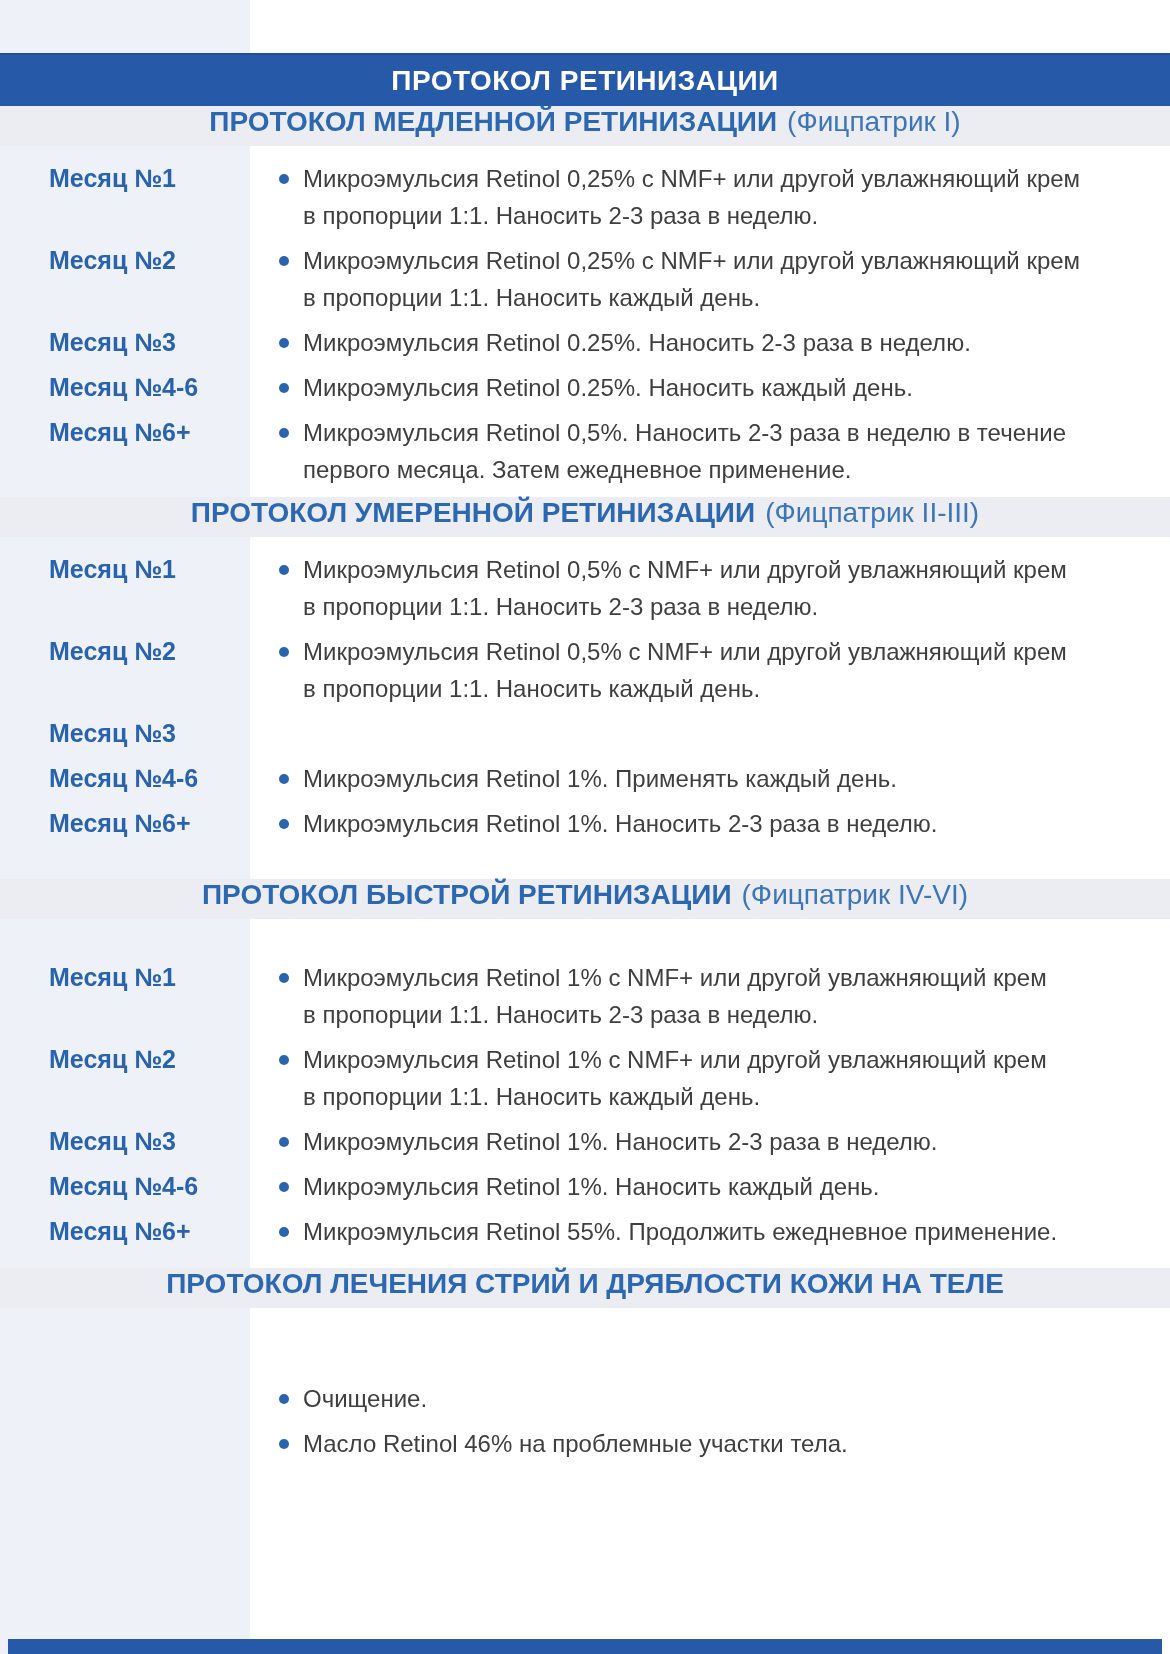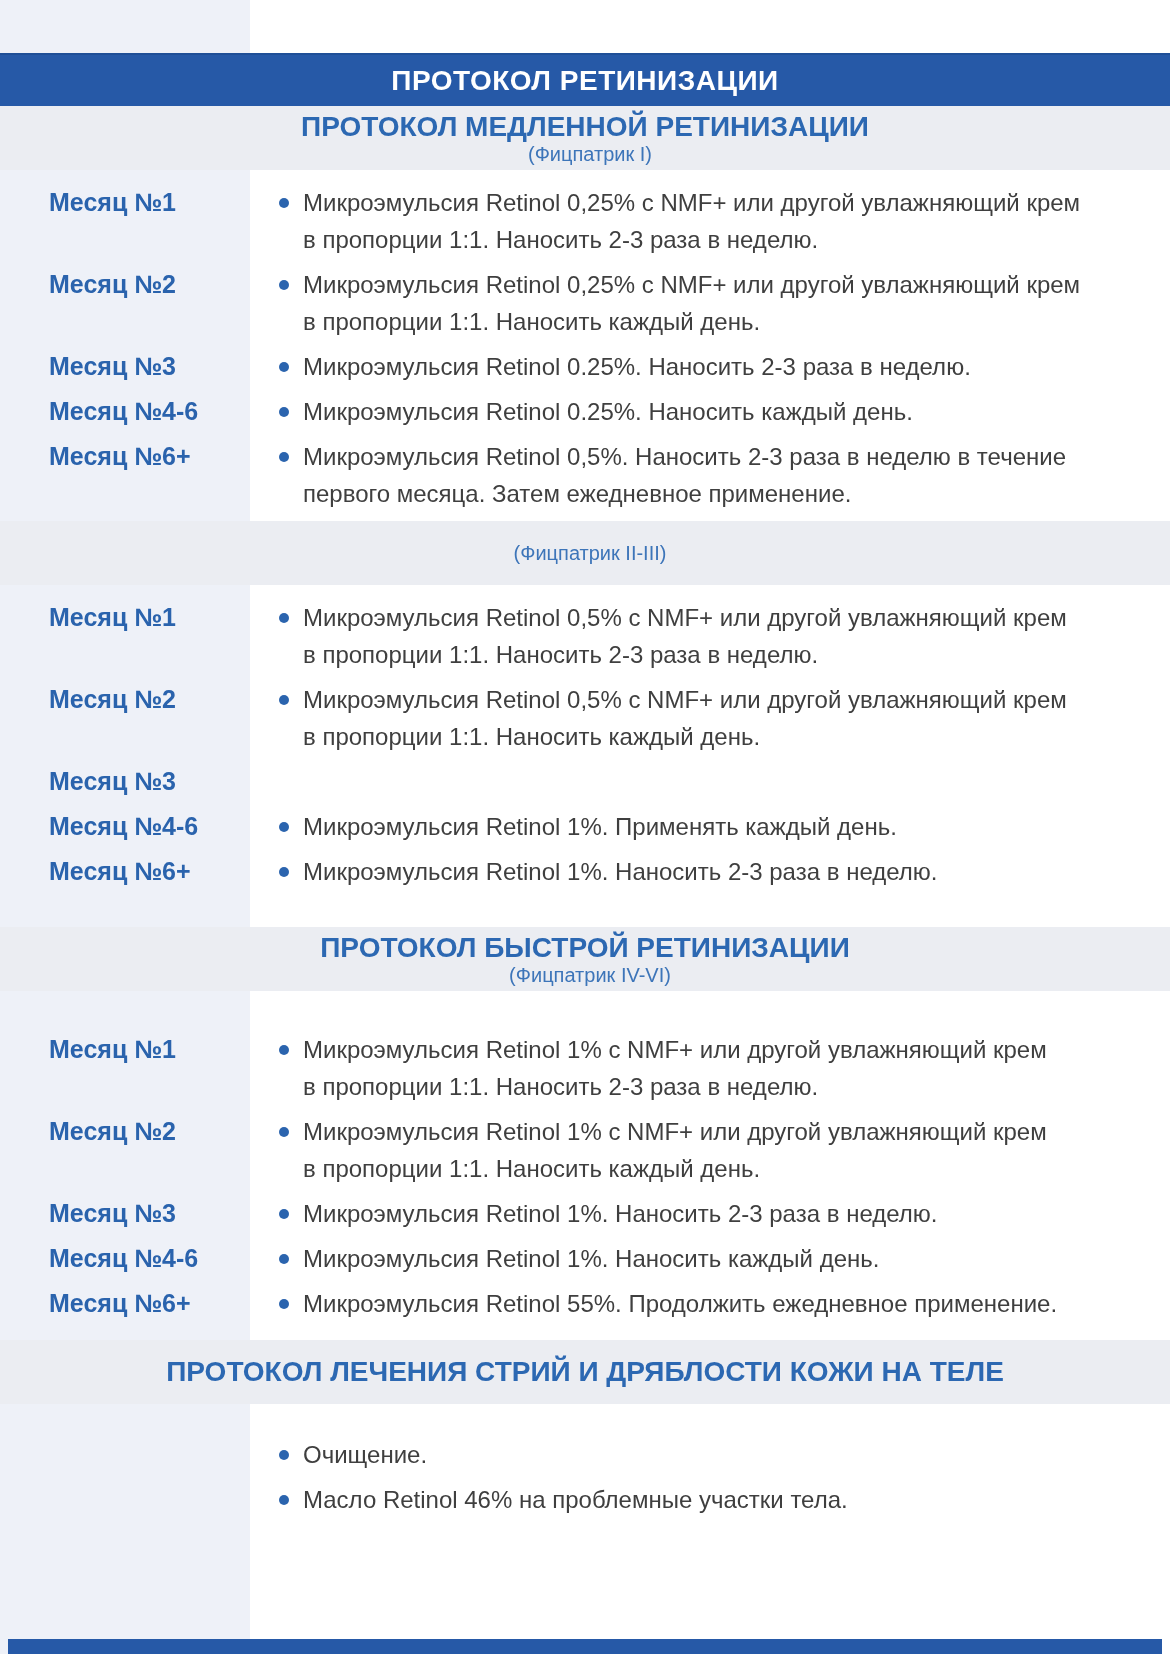--- a/index.html
+++ b/index.html
@@ -17,32 +17,31 @@
   .flow{position:relative;z-index:1;}
   .top-spacer{height:53px;}
   .topbar{
     height:53px;background:#2659a7;border-top:2px solid #1f4f97;box-sizing:border-box;
     display:flex;align-items:center;justify-content:center;
   }
   .topbar .title{
     color:#ffffff;font-size:28px;font-weight:bold;letter-spacing:0.5px;
   }
   .band{
-    height:64px;background:#ebedf2;
-    display:flex;align-items:center;justify-content:center;
+    height:40px;background:#ebedf2;
+    display:flex;justify-content:center;
     white-space:nowrap;
-    flex-direction:column;
   }
   .band .b-title{color:#2c68b2;font-size:28px;font-weight:bold;}
-  .band .b-sub{color:#3d75b9;font-size:20px;font-weight:normal;margin-left:10px;}
+  .band .b-sub{color:#3d75b9;font-size:28px;font-weight:normal;margin-left:10px;}
   .rows{}
   .rows-s1{padding-top:14px;padding-bottom:9px;}
   .rows-s2{padding-top:14px;padding-bottom:37px;}
   .rows-s3{padding-top:40px;padding-bottom:18px;}
-  .rows-s4{padding-top:32px;}
+  .rows-s4{padding-top:32px;margin-top:40px;}
   .row{display:grid;grid-template-columns:250px 1fr;margin-bottom:8px;}
   .row:last-child{margin-bottom:0;}
   .row .label{
     padding-left:49px;box-sizing:border-box;
     color:#2a63ad;font-size:25px;font-weight:bold;line-height:37px;
     white-space:nowrap;
   }
   .row .content{position:relative;padding-left:53px;}
   .row .dot{
     position:absolute;left:29px;top:14px;width:10px;height:10px;
@@ -108,20 +107,21 @@
         <div class="label">Месяц №6+</div>
         <div class="content">
           <span class="dot"></span>
           <div class="line">Микроэмульсия Retinol 0,5%. Наносить 2-3 раза в неделю в течение</div>
           <div class="line">первого месяца. Затем ежедневное применение.</div>
         </div>
       </div>
     </div>
 
     <div class="band">
+      <span class="b-title">ПРОТОКОЛ УМЕРЕННОЙ РЕТИНИЗАЦИИ</span>
       <span class="b-sub">(Фицпатрик II-III)</span>
     </div>
     <div class="rows rows-s2">
       <div class="row">
         <div class="label">Месяц №1</div>
         <div class="content">
           <span class="dot"></span>
           <div class="line">Микроэмульсия Retinol 0,5% с NMF+ или другой увлажняющий крем</div>
           <div class="line">в пропорции 1:1. Наносить 2-3 раза в неделю.</div>
         </div>

